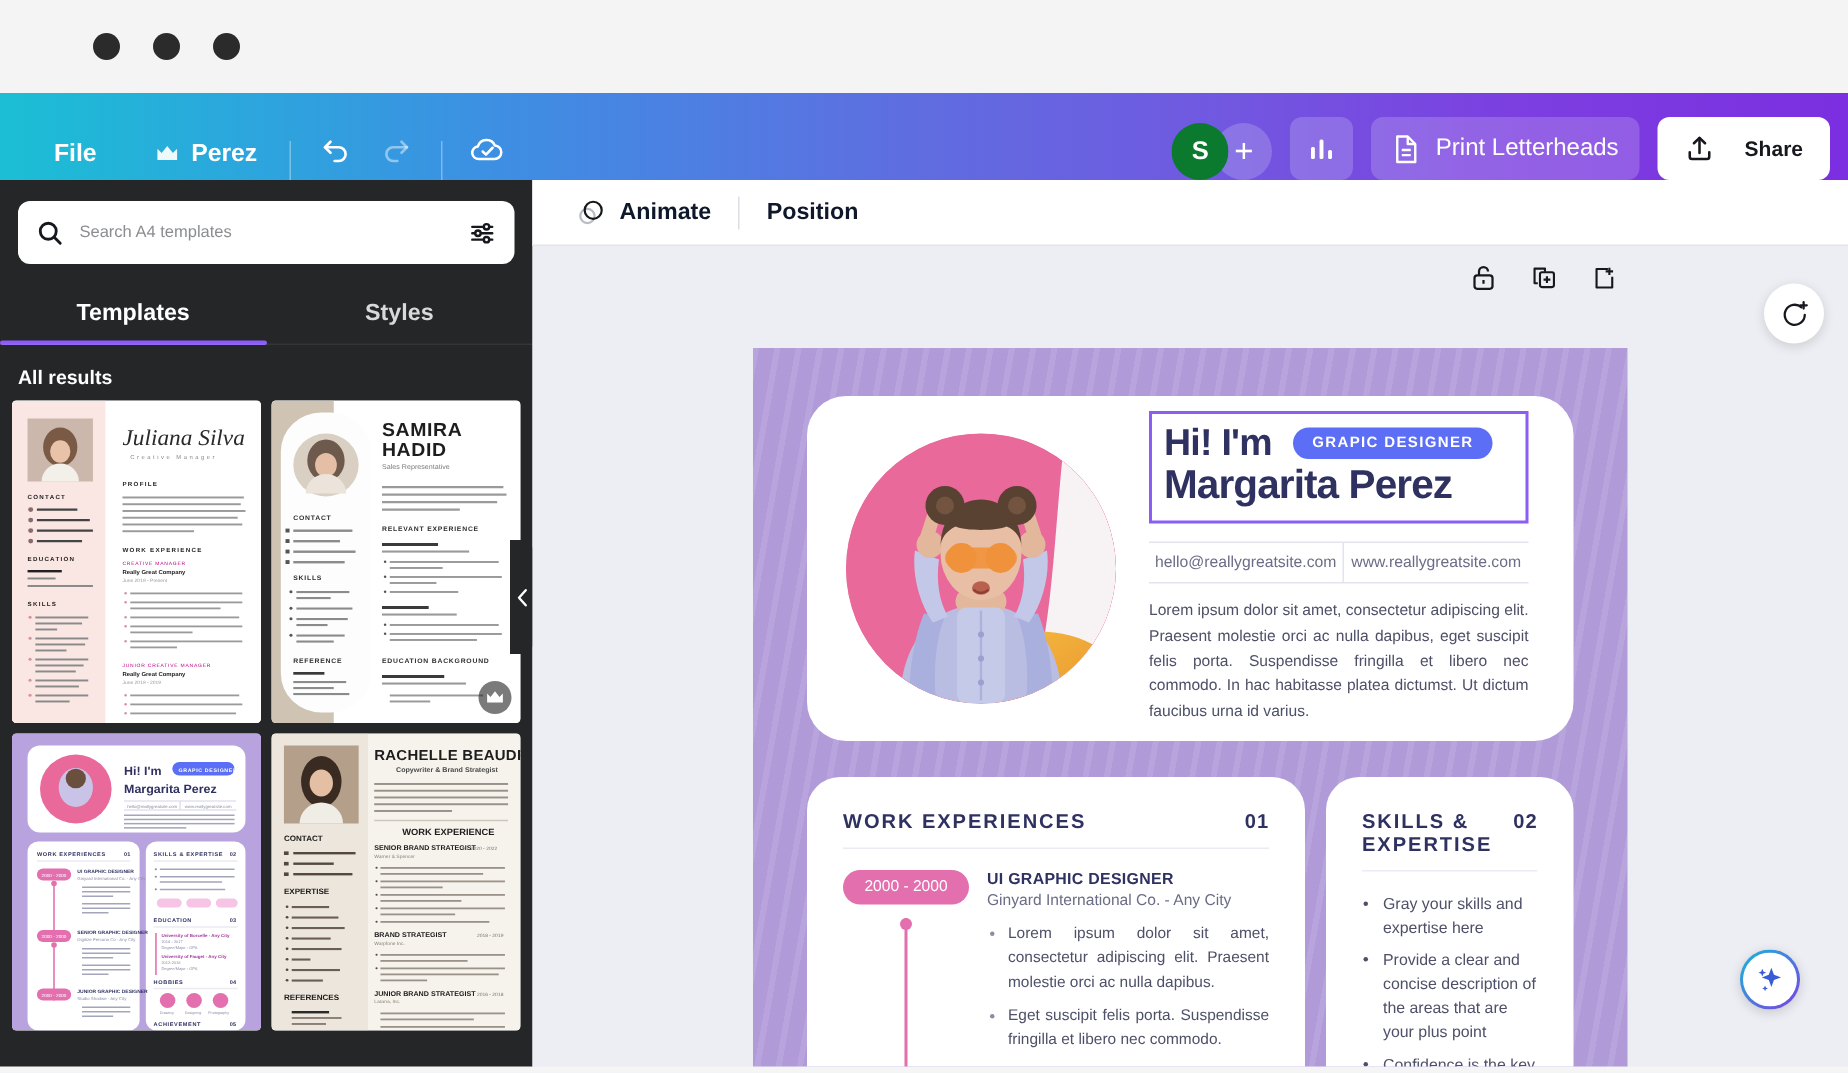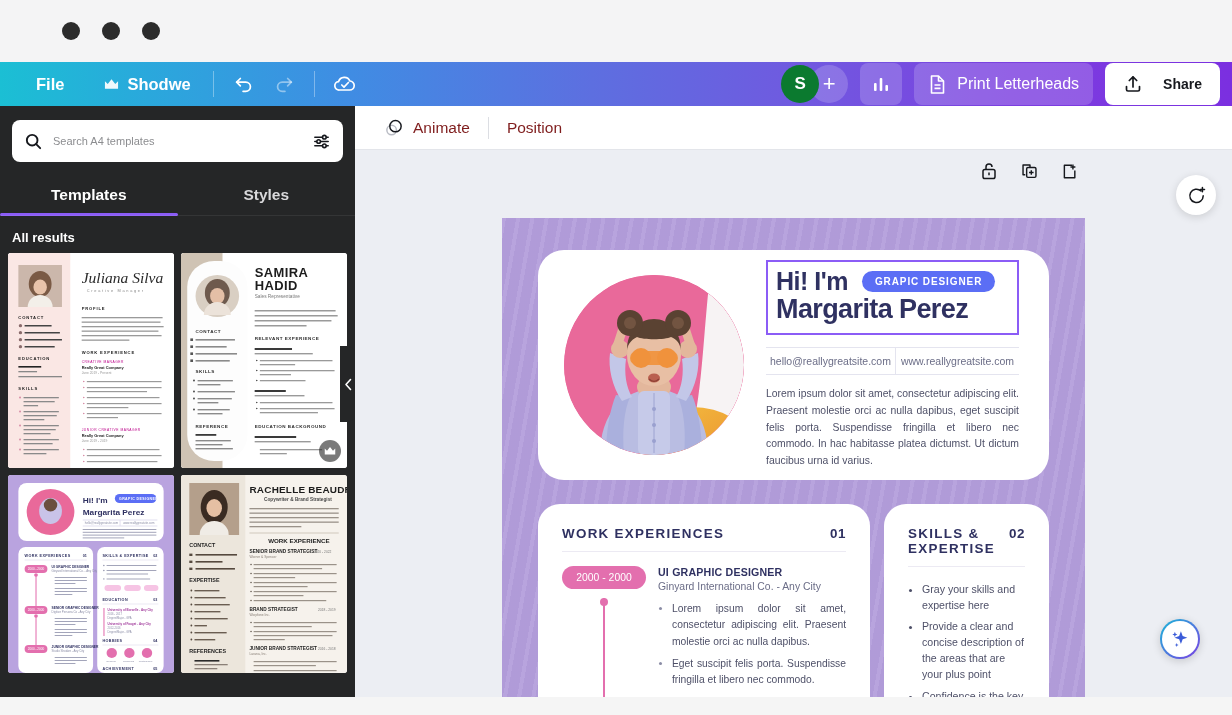--- a/index.html
+++ b/index.html
@@ -15,23 +15,23 @@
     height: 62px; width: 100%;
     background: #f4f4f5;
     display: flex; align-items: center;
     padding-left: 62px;
     gap: 22px;
   }
   .dot { width: 18px; height: 18px; border-radius: 50%; background: #2b2b2b; }
 
   
   .toolbar {
-    height: 44px; width: 100%;
+    height: 58px; width: 100%;
     background: linear-gradient(90deg,#1bbfd4 0%, #2aa8dc 12%, #3f8de3 28%, #5d6fe0 48%, #7158e0 66%, #7c3fe0 82%, #7b2fe0 100%);
-    display: flex; align-items: center;
+    display: flex; align-items: flex-end;
     color: #fff;
     padding: 0 12px 0 24px;
     position: relative;
   }
   .tb-item {
     font-size: 16.5px; font-weight: 600; color: #fff;
     padding: 8px 12px; border-radius: 6px;
     display: flex; align-items: center; gap: 8px;
     white-space: nowrap;
   }
@@ -144,21 +144,21 @@
 
   
   .editor { flex: 1; background: #eceef3; display: flex; flex-direction: column; min-width: 0; position: relative; }
   .ctx-bar {
     height: 44px; background: #fff;
     display: flex; align-items: center; gap: 0; padding-left: 14px;
     border-bottom: 1px solid #e3e5ea;
   }
   .ctx-item {
     display: flex; align-items: center; gap: 8px;
-    font-size: 15.5px; font-weight: 400; color: #7f1d1d;
+    font-size: 15.5px; font-weight: 700; color: #0f172a;
     padding: 6px 14px; border-radius: 6px;
   }
   .ctx-sep { width: 1px; height: 22px; background: #dcdee3; margin: 0 4px; }
 
   .canvas-area { flex: 1; position: relative; overflow: hidden; }
   .page-tools {
     position: absolute; right: 152px; top: 10px;
     display: flex; gap: 18px; align-items: center;
   }
   .page-tools .pt { width: 22px; height: 22px; display:flex; align-items:center; justify-content:center;}
@@ -296,21 +296,21 @@
 <div class="toolbar">
   <div class="tb-item">
     <span>File</span>
   </div>
   <div class="tb-item" style="margin-left:16px;">
     <span>
       <svg width="15" height="13" viewBox="0 0 16 13">
           <path d="M1 3l3 3 4-5 4 5 3-3v8H1z" fill="#fff" opacity=".92"></path>
         </svg>
     </span>
-    <span>Shodwe</span>
+    <span>Perez</span>
   </div>
   <div class="tb-sep"></div>
   <div class="tb-icon-btn">
     <span>
       <svg width="22" height="22" viewBox="0 0 24 24" fill="none" stroke="#fff" stroke-width="1.9" stroke-linecap="round" stroke-linejoin="round">
           <path d="M4 10h10a5 5 0 0 1 0 10h-3"></path>
           <polyline points="8 6 4 10 8 14"></polyline>
         </svg>
     </span>
   </div>

